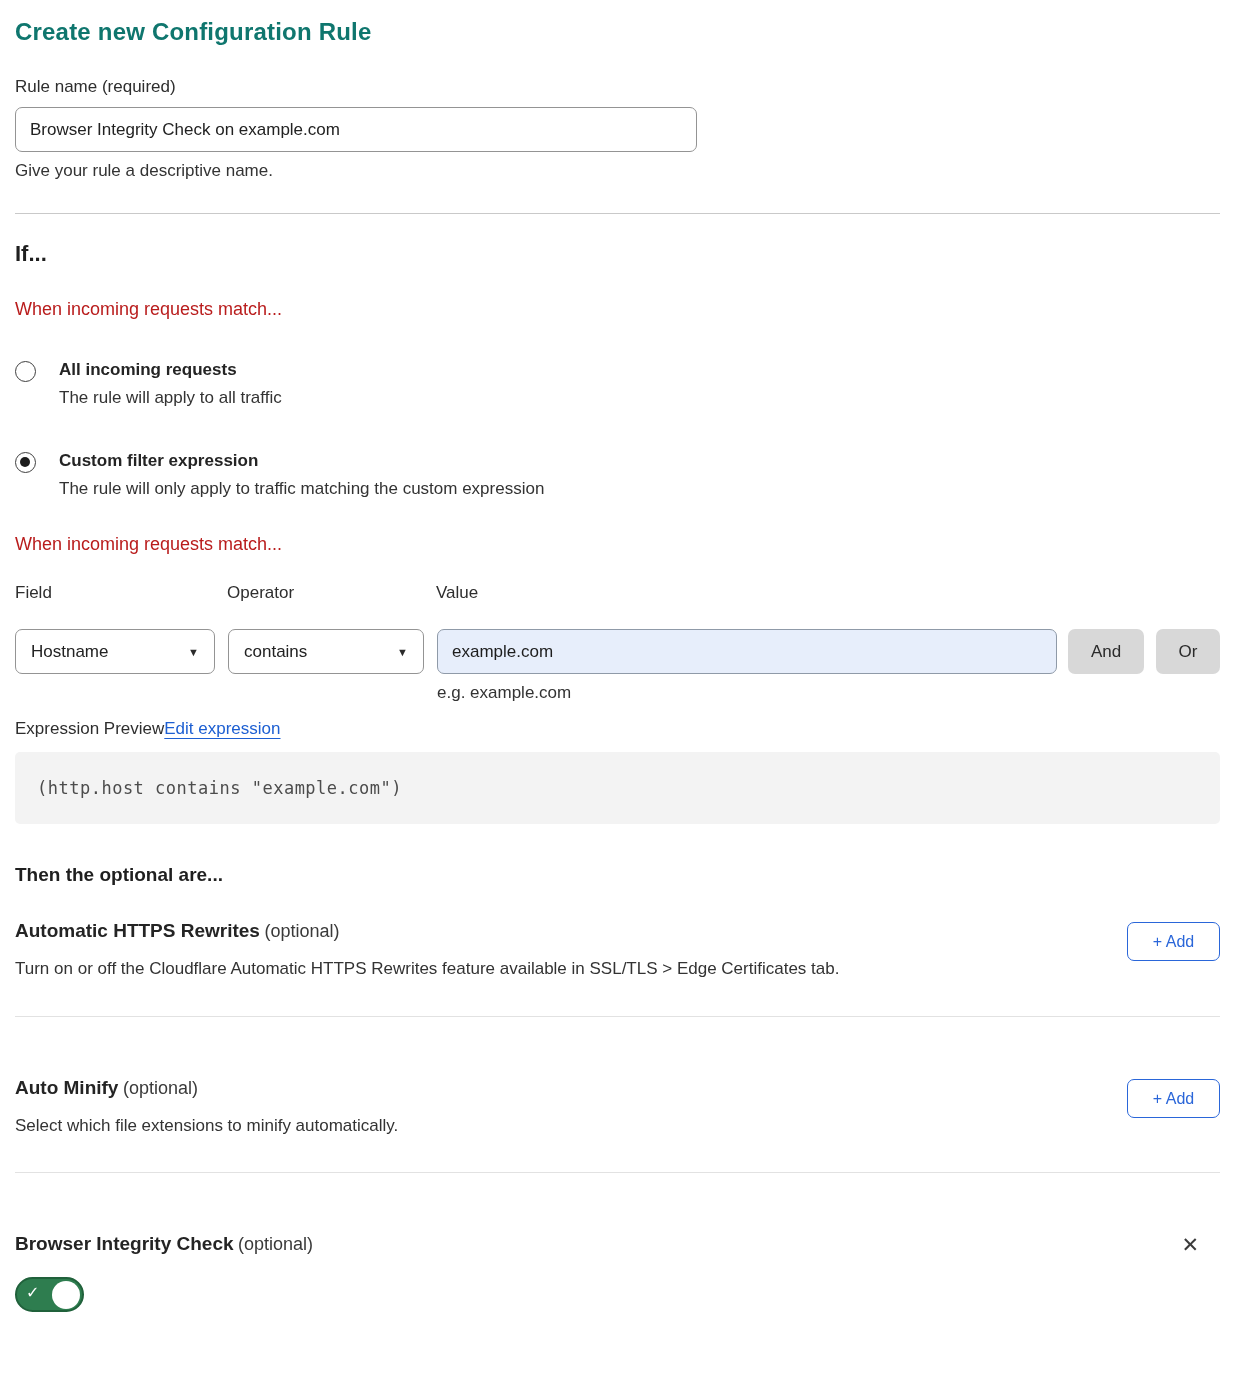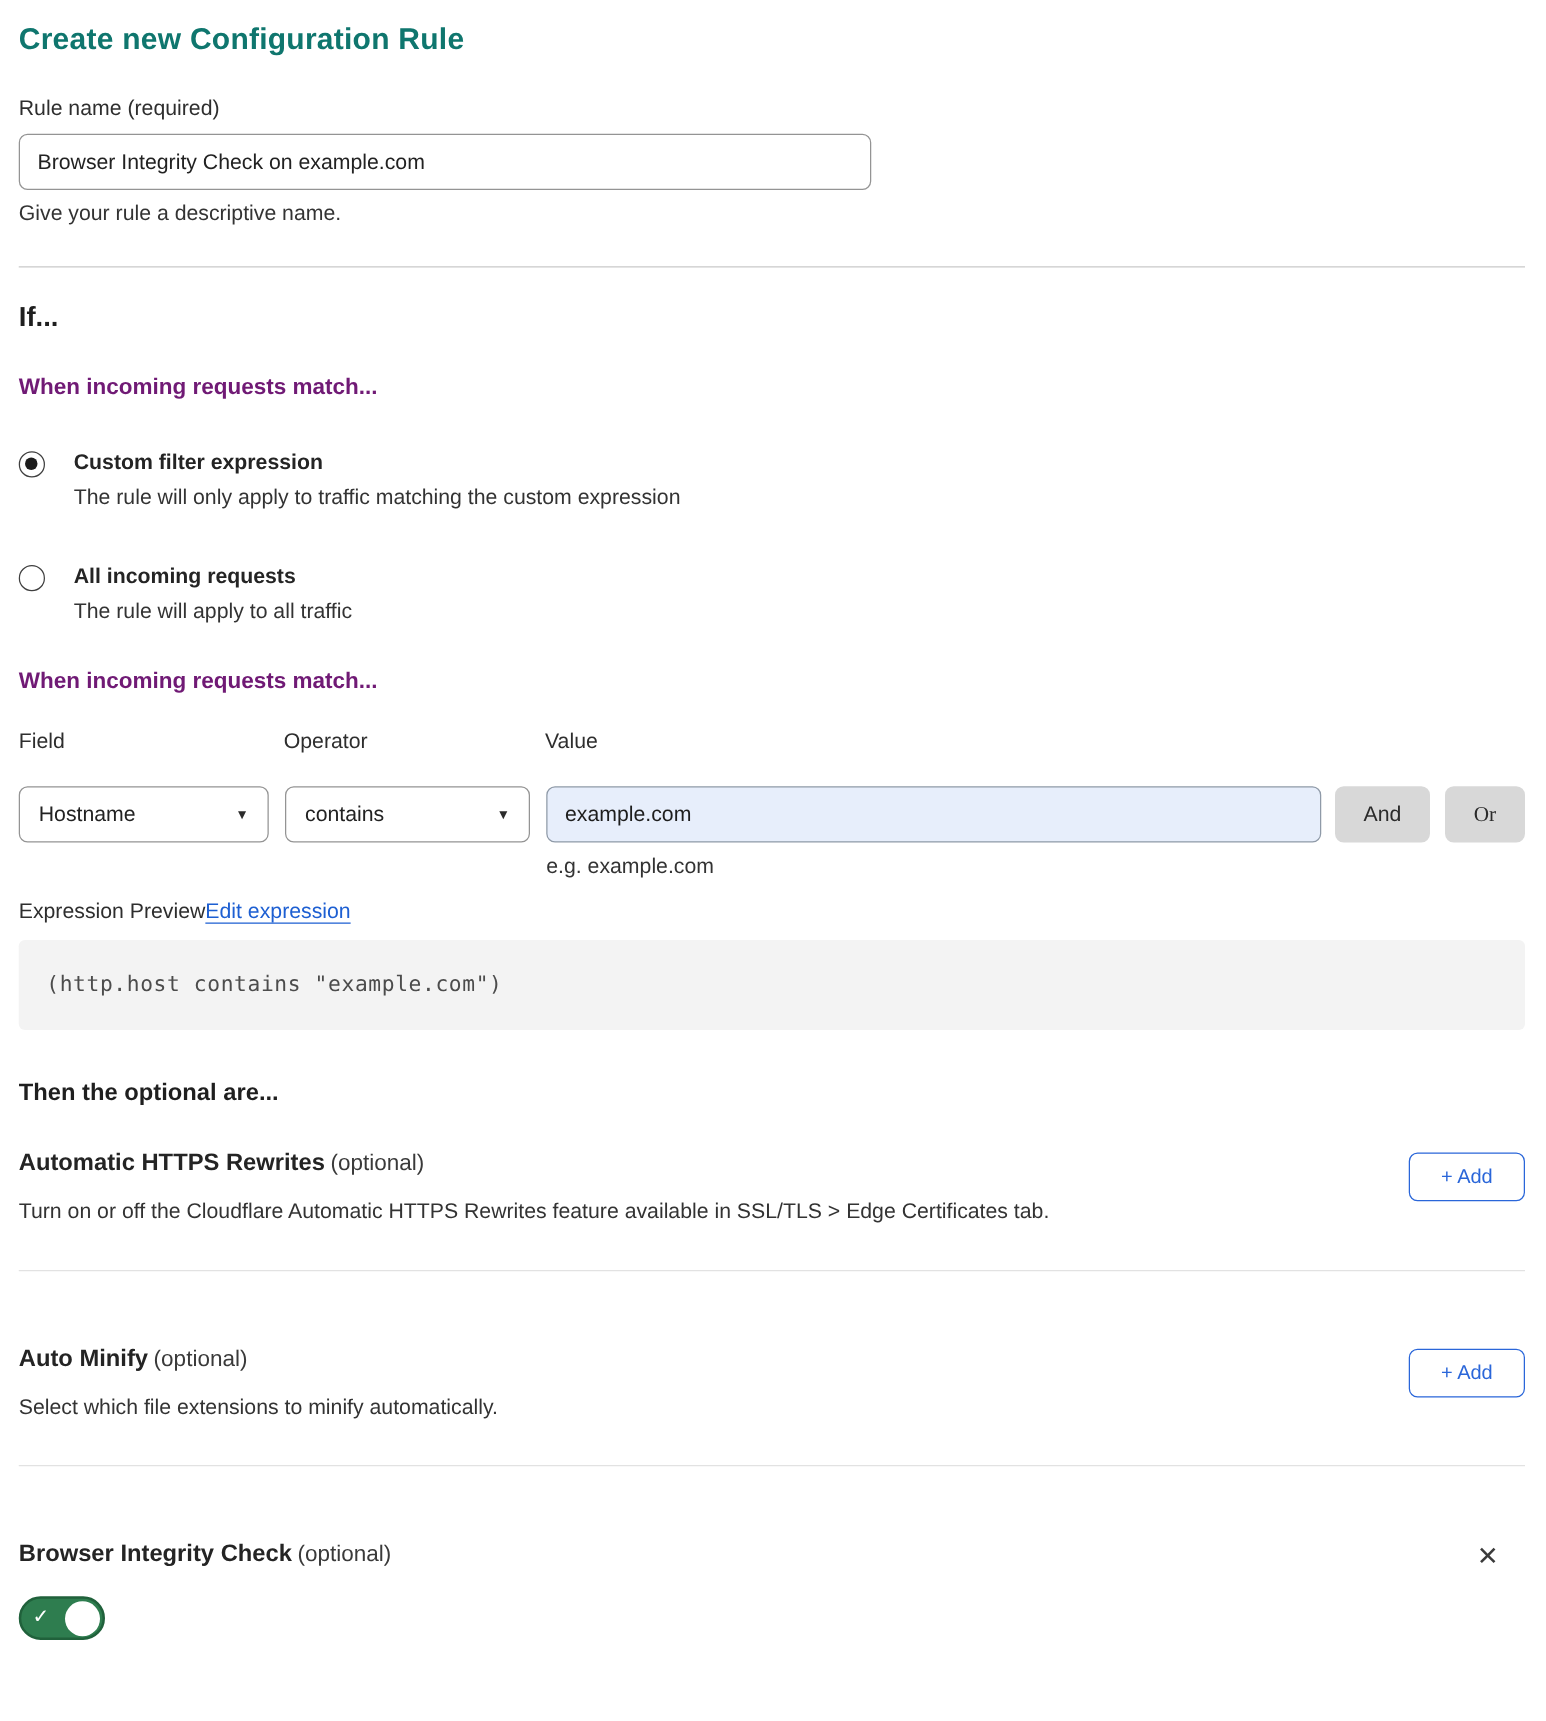--- a/index.html
+++ b/index.html
@@ -21,21 +21,21 @@
     border: 1px solid #949494; border-radius: 7px; padding: 0 14px;
     font-size: 17px; color: #222; font-family: "Liberation Sans", sans-serif;
     background: #fff; outline: none;
   }
   .help-text { font-size: 17px; color: #333; margin-top: 9px; }
 
   .divider { border: none; border-top: 1px solid #c9c9c9; margin-top: 32px; }
   .divider-light { border: none; border-top: 1px solid #e2e2e2; }
 
   h2.if-heading { font-size: 22px; font-weight: bold; color: #1f1f1f; margin-top: 27px; }
-  h3.match-heading { font-size: 18px; font-weight: bold; color: #701a75; margin-top: 32px; }
+  h3.match-heading { font-size: 18px; font-weight: normal; color: #b91c1c; margin-top: 32px; }
 
   .radio-row { display: flex; margin-top: 40px; }
   .radio-row + .radio-row { margin-top: 43px; }
   .radio-circle {
     width: 21px; height: 21px; border: 1.5px solid #3f3f3f; border-radius: 50%;
     flex: 0 0 auto; margin-top: 1px; position: relative; background: #fff; cursor: pointer;
   }
   .radio-circle.checked::after {
     content: ""; position: absolute; left: 4px; top: 4px; width: 10px; height: 10px;
     border-radius: 50%; background: #1c1c1c;
@@ -61,21 +61,21 @@
     width: 620px; height: 45px; border: 1px solid #8f9aa8; border-radius: 7px;
     background: #e7eefb; padding: 0 14px; font-size: 17px; color: #1d1d1d;
     font-family: "Liberation Sans", sans-serif; outline: none; margin-right: 11px;
   }
   .pill-btn {
     height: 45px; border: none; border-radius: 7px; background: #d8d8d8;
     font-size: 17px; color: #2b2b2b; font-family: "Liberation Sans", sans-serif;
     cursor: pointer;
   }
   .btn-and { width: 76px; margin-right: 12px; }
-  .btn-or { width: 64px; font-family: Liberation Serif, serif; }
+  .btn-or { width: 64px; }
   .value-help { font-size: 17px; color: #333; margin-top: 9px; margin-left: 422px; }
 
   .preview-header {
     display: flex; justify-content: flex-start; align-items: flex-end; margin-top: 16px;
   }
   .preview-label { font-size: 17px; color: #2e2e2e; }
   .edit-link {
     font-size: 17px; color: #1d5fd2; text-decoration: underline;
     text-underline-offset: 4px; cursor: pointer;
   }
@@ -133,32 +133,32 @@
   <div class="field-label">Rule name (required)</div>
   <input class="rule-name-input" type="text" value="Browser Integrity Check on example.com" style="">
   <div class="help-text">Give your rule a descriptive name.</div>
 
   <hr class="divider">
 
   <h2 class="if-heading">If...</h2>
   <h3 class="match-heading">When incoming requests match...</h3>
 
   <div class="radio-row">
+    <span class="radio-circle"></span>
+    <div class="radio-text">
+      <div class="radio-label">All incoming requests</div>
+      <div class="radio-desc">The rule will apply to all traffic</div>
+    </div>
+  </div>
+
+  <div class="radio-row">
     <span class="radio-circle checked"></span>
     <div class="radio-text">
       <div class="radio-label">Custom filter expression</div>
       <div class="radio-desc">The rule will only apply to traffic matching the custom expression</div>
-    </div>
-  </div>
-
-  <div class="radio-row">
-    <span class="radio-circle"></span>
-    <div class="radio-text">
-      <div class="radio-label">All incoming requests</div>
-      <div class="radio-desc">The rule will apply to all traffic</div>
     </div>
   </div>
 
   <div class="builder">
     <h3 class="match-heading" style="margin-top:0;">When incoming requests match...</h3>
 
     <div class="builder-labels" style="margin-top:28px;">
       <div class="lbl-field">Field</div>
       <div class="lbl-operator">Operator</div>
       <div class="lbl-value">Value</div>

